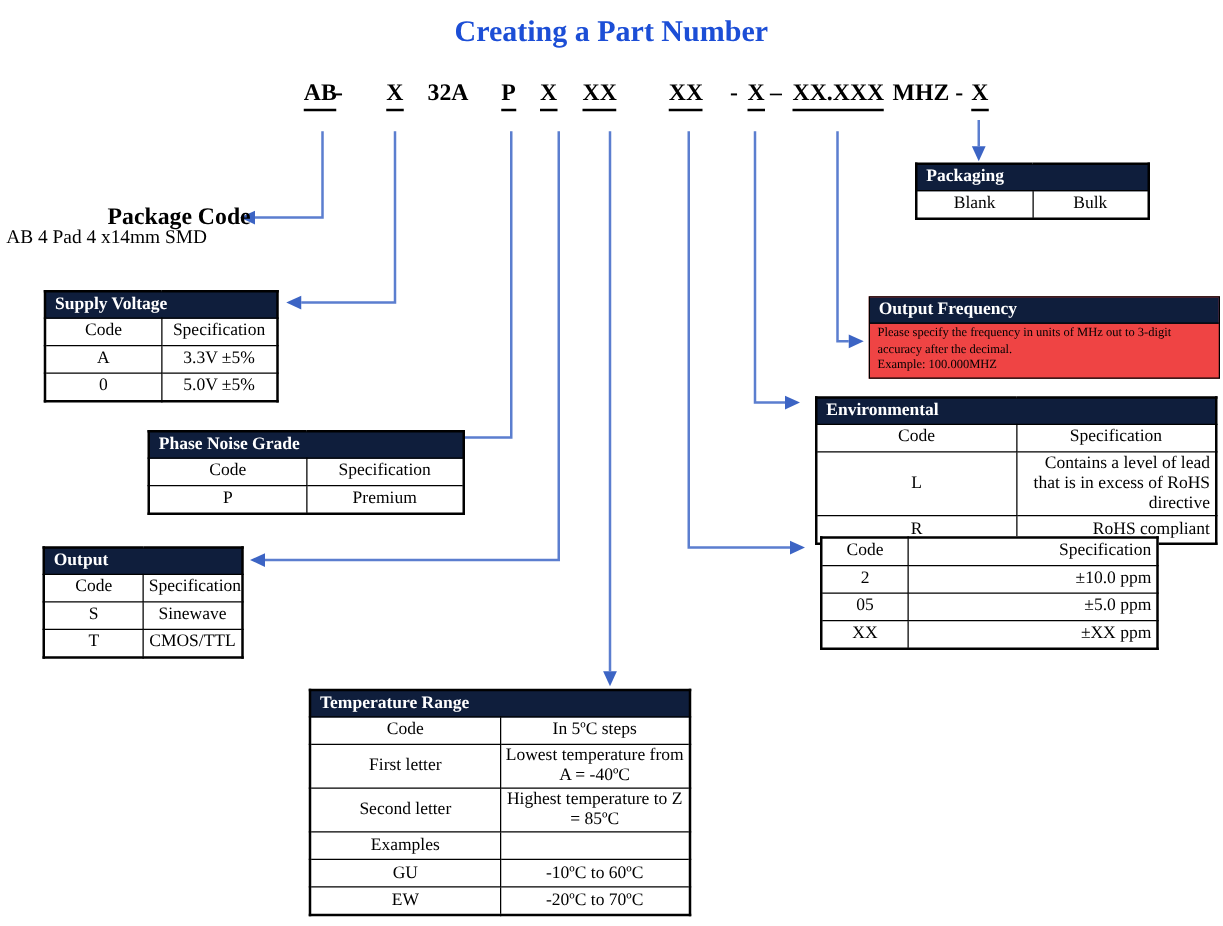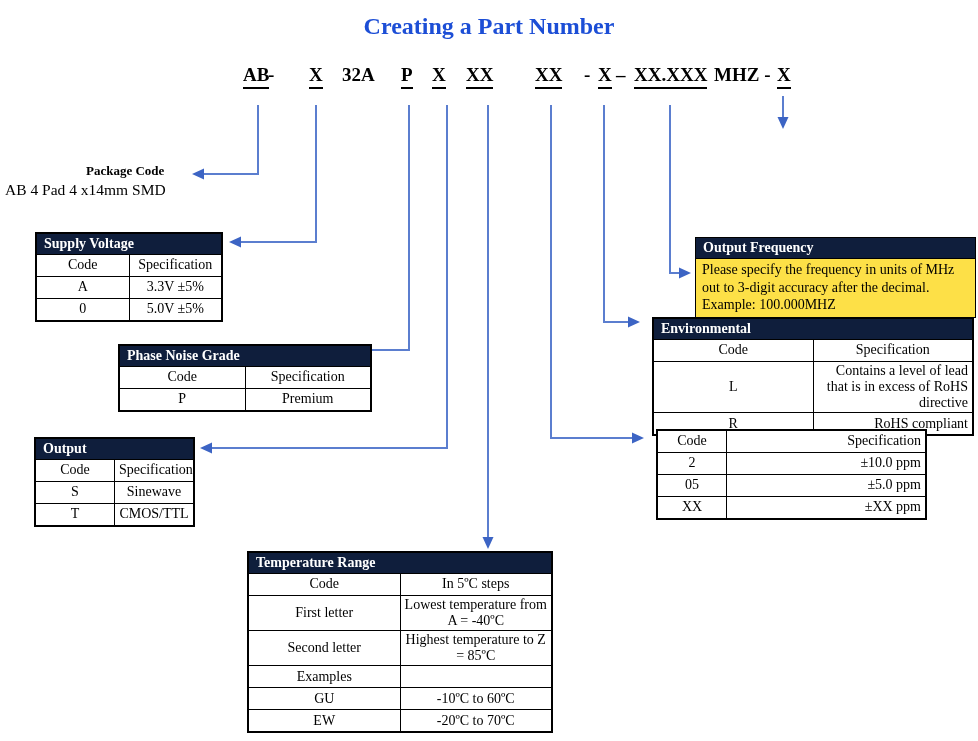--- a/index.html
+++ b/index.html
@@ -10,44 +10,44 @@
   .title{
     position:absolute;left:0;top:13px;width:978px;text-align:center;
     font-size:24px;font-weight:bold;color:#1c4ed6;margin:0;
   }
   .seg{
     position:absolute;top:65px;font-size:19px;font-weight:bold;
     white-space:pre;line-height:1.1;
   }
   .seg.u{border-bottom:2.5px solid #000;padding-bottom:1px;}
   svg.arrows{position:absolute;left:0;top:0;width:978px;height:741px;pointer-events:none;}
-  .pkg-label{position:absolute;left:86px;top:163px;font-size:13px;font-weight:bold;}
+  .pkg-label{position:absolute;left:86px;top:163px;font-size:19px;font-weight:bold;}
   .pkg-desc{position:absolute;left:5px;top:181px;font-size:15.5px;}
   table.tbl{
     position:absolute;border-collapse:collapse;table-layout:fixed;
     font-size:14px;background:#fff;border:2px solid #000;
   }
   table.tbl th,table.tbl td{border:1px solid #000;}
   table.tbl th.hdr{
     background:#0f1e3c;color:#fff;text-align:left;font-weight:bold;
     font-size:14px;padding:2px 7px;height:16px;
   }
   table.tbl td{
     text-align:center;padding:1px 4px;height:19px;line-height:1.15;
   }
   table.tbl td.l{text-align:right;padding-left:8px;}
   .box{
-    position:absolute;border:1.5px solid #000;background:#fde047;
+    position:absolute;border:1.5px solid #000;background:#ef4444;
   }
   .box .box-hdr{
     background:#0f1e3c;color:#fff;font-weight:bold;font-size:14px;
     padding:2px 7px;border-bottom:1px solid #000;
   }
   .box .box-body{
-    font-size:14px;line-height:1.25;padding:2px 6px 3px 6px;white-space:pre-line;
+    font-size:10px;line-height:1.25;padding:2px 6px 3px 6px;white-space:pre-line;
   }
 </style>
 </head>
 <body>
 
 <div class="page">
 
   <h1 class="title">Creating a Part Number</h1>
 
   <div>
@@ -88,20 +88,31 @@
       <polygon points="644,438 632,432.5 632,443.5"></polygon>
       <polygon points="640,322 628,316.5 628,327.5"></polygon>
       <polygon points="691,273 679,267.5 679,278.5"></polygon>
       <polygon points="783,129 777.5,117 788.5,117"></polygon>
     </g>
   </svg>
 
   <div class="pkg-label">Package Code</div>
   <div class="pkg-desc">AB 4 Pad 4 x14mm SMD</div>
 
+  <table class="tbl" style="left:732px;top:130px;width:188px">
+    <tbody>
+        <tr>
+          <th class="hdr" colspan="2">Packaging</th>
+        </tr>
+    <tr>
+      <td style="width:66px">Blank</td>
+      <td>Bulk</td>
+    </tr>
+  </tbody>
+    </table>
 
   <table class="tbl" style="left:35px;top:232px;width:188px">
     <tbody>
         <tr>
           <th class="hdr" colspan="2">Supply Voltage</th>
         </tr>
     <tr>
       <td style="width:68px">Code</td>
       <td>Specification</td>
     </tr>

